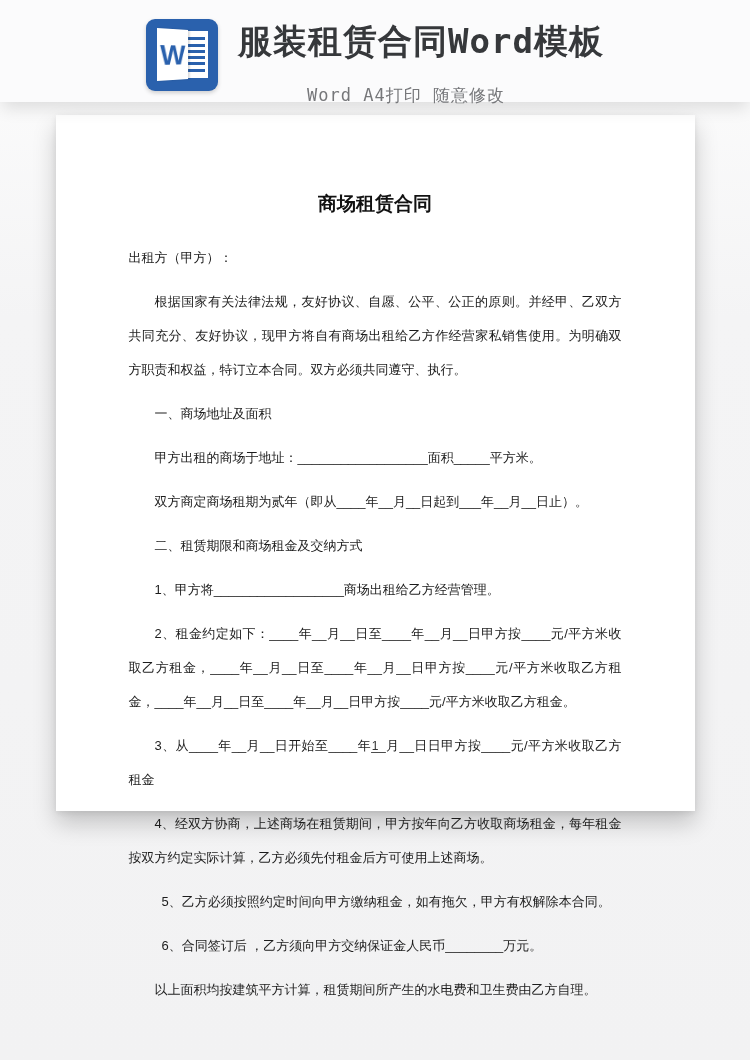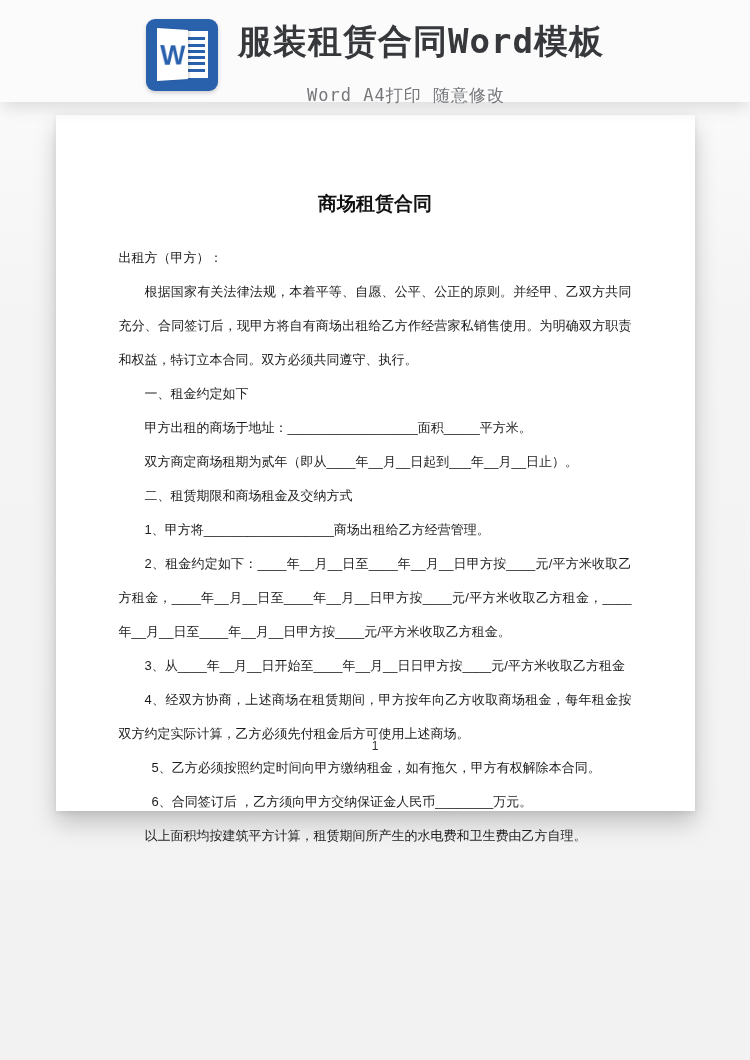--- a/index.html
+++ b/index.html
@@ -68,21 +68,21 @@
     box-shadow:0 12px 22px rgba(0,0,0,0.20), 0 2px 6px rgba(0,0,0,0.08);
     padding:78px 63px 0 63px;
   }
   .doc-title {
     margin:0 0 26px 0;
     text-align:center;
     font-size:19px; font-weight:bold; color:#111111;
     line-height:22px;
   }
   .doc p {
-    margin:0;
+    margin:10px;
     font-size:13px; color:#1c1c1c;
     line-height:34px;
     text-align:justify;
     word-break:break-all;
   }
   .indent      { text-indent:26px; }
   .indent-plus { text-indent:33px; }
   .page-number {
     position:absolute; left:0; right:0; bottom:58px;
     text-align:center; font-size:12px; color:#333333;
@@ -110,22 +110,22 @@
       <div class="header-title">服装租赁合同Word模板</div>
       <div class="header-subtitle">Word A4打印 随意修改</div>
     </div>
   </div>
 </div>
 
 <div class="page">
   <h1 class="doc-title">商场租赁合同</h1>
   <div class="doc">
     <p>出租方（甲方）：</p>
-    <p class="indent">根据国家有关法律法规，本着平等、自愿、公平、公正的原则。并经甲、乙双方共同充分、合同签订后，现甲方将自有商场出租给乙方作经营家私销售使用。为明确双方职责和权益，特订立本合同。双方必须共同遵守、执行。</p>
-    <p class="indent">一、租金约定如下</p>
+    <p class="indent">根据国家有关法律法规，友好协议、自愿、公平、公正的原则。并经甲、乙双方共同充分、友好协议，现甲方将自有商场出租给乙方作经营家私销售使用。为明确双方职责和权益，特订立本合同。双方必须共同遵守、执行。</p>
+    <p class="indent">一、商场地址及面积</p>
     <p class="indent">甲方出租的商场于地址：__________________面积_____平方米。</p>
     <p class="indent">双方商定商场租期为贰年（即从____年__月__日起到___年__月__日止）。</p>
     <p class="indent">二、租赁期限和商场租金及交纳方式</p>
     <p class="indent">1、甲方将__________________商场出租给乙方经营管理。</p>
     <p class="indent">2、租金约定如下：____年__月__日至____年__月__日甲方按____元/平方米收取乙方租金，____年__月__日至____年__月__日甲方按____元/平方米收取乙方租金，____年__月__日至____年__月__日甲方按____元/平方米收取乙方租金。</p>
     <p class="indent">3、从____年__月__日开始至____年__月__日日甲方按____元/平方米收取乙方租金</p>
     <p class="indent">4、经双方协商，上述商场在租赁期间，甲方按年向乙方收取商场租金，每年租金按双方约定实际计算，乙方必须先付租金后方可使用上述商场。</p>
     <p class="indent-plus">5、乙方必须按照约定时间向甲方缴纳租金，如有拖欠，甲方有权解除本合同。</p>
     <p class="indent-plus">6、合同签订后 ，乙方须向甲方交纳保证金人民币________万元。</p>
     <p class="indent">以上面积均按建筑平方计算，租赁期间所产生的水电费和卫生费由乙方自理。</p>

